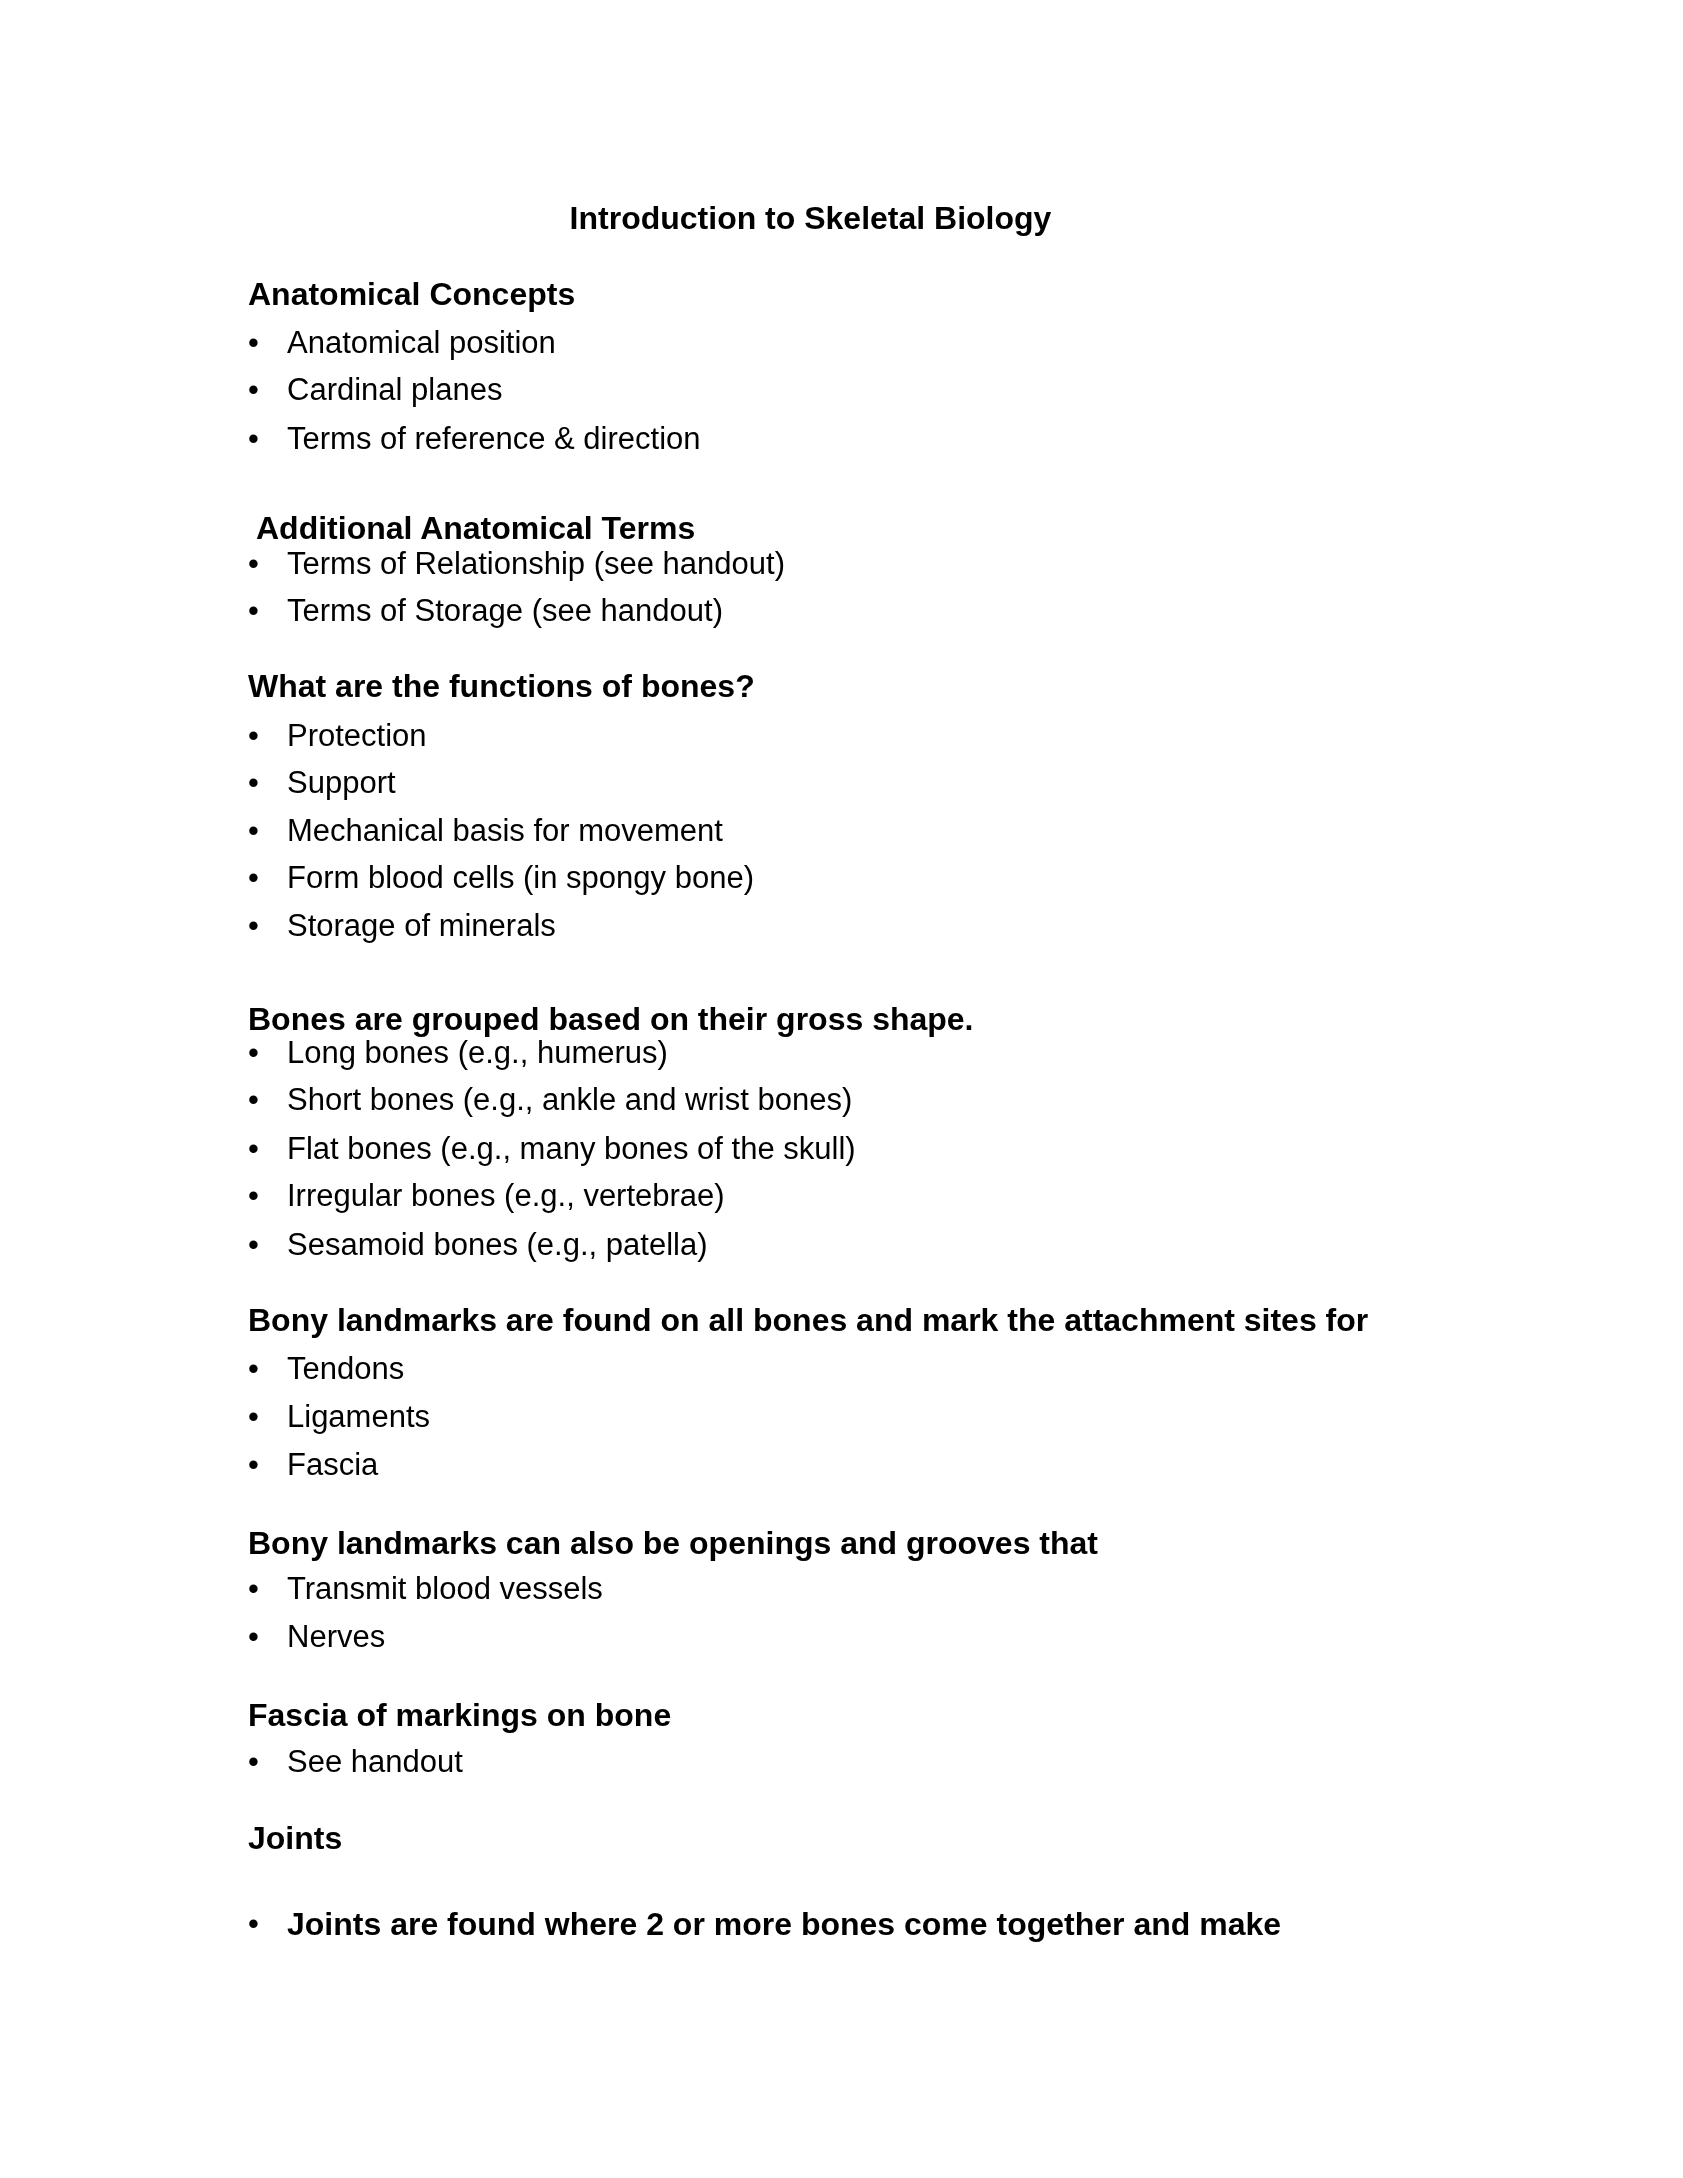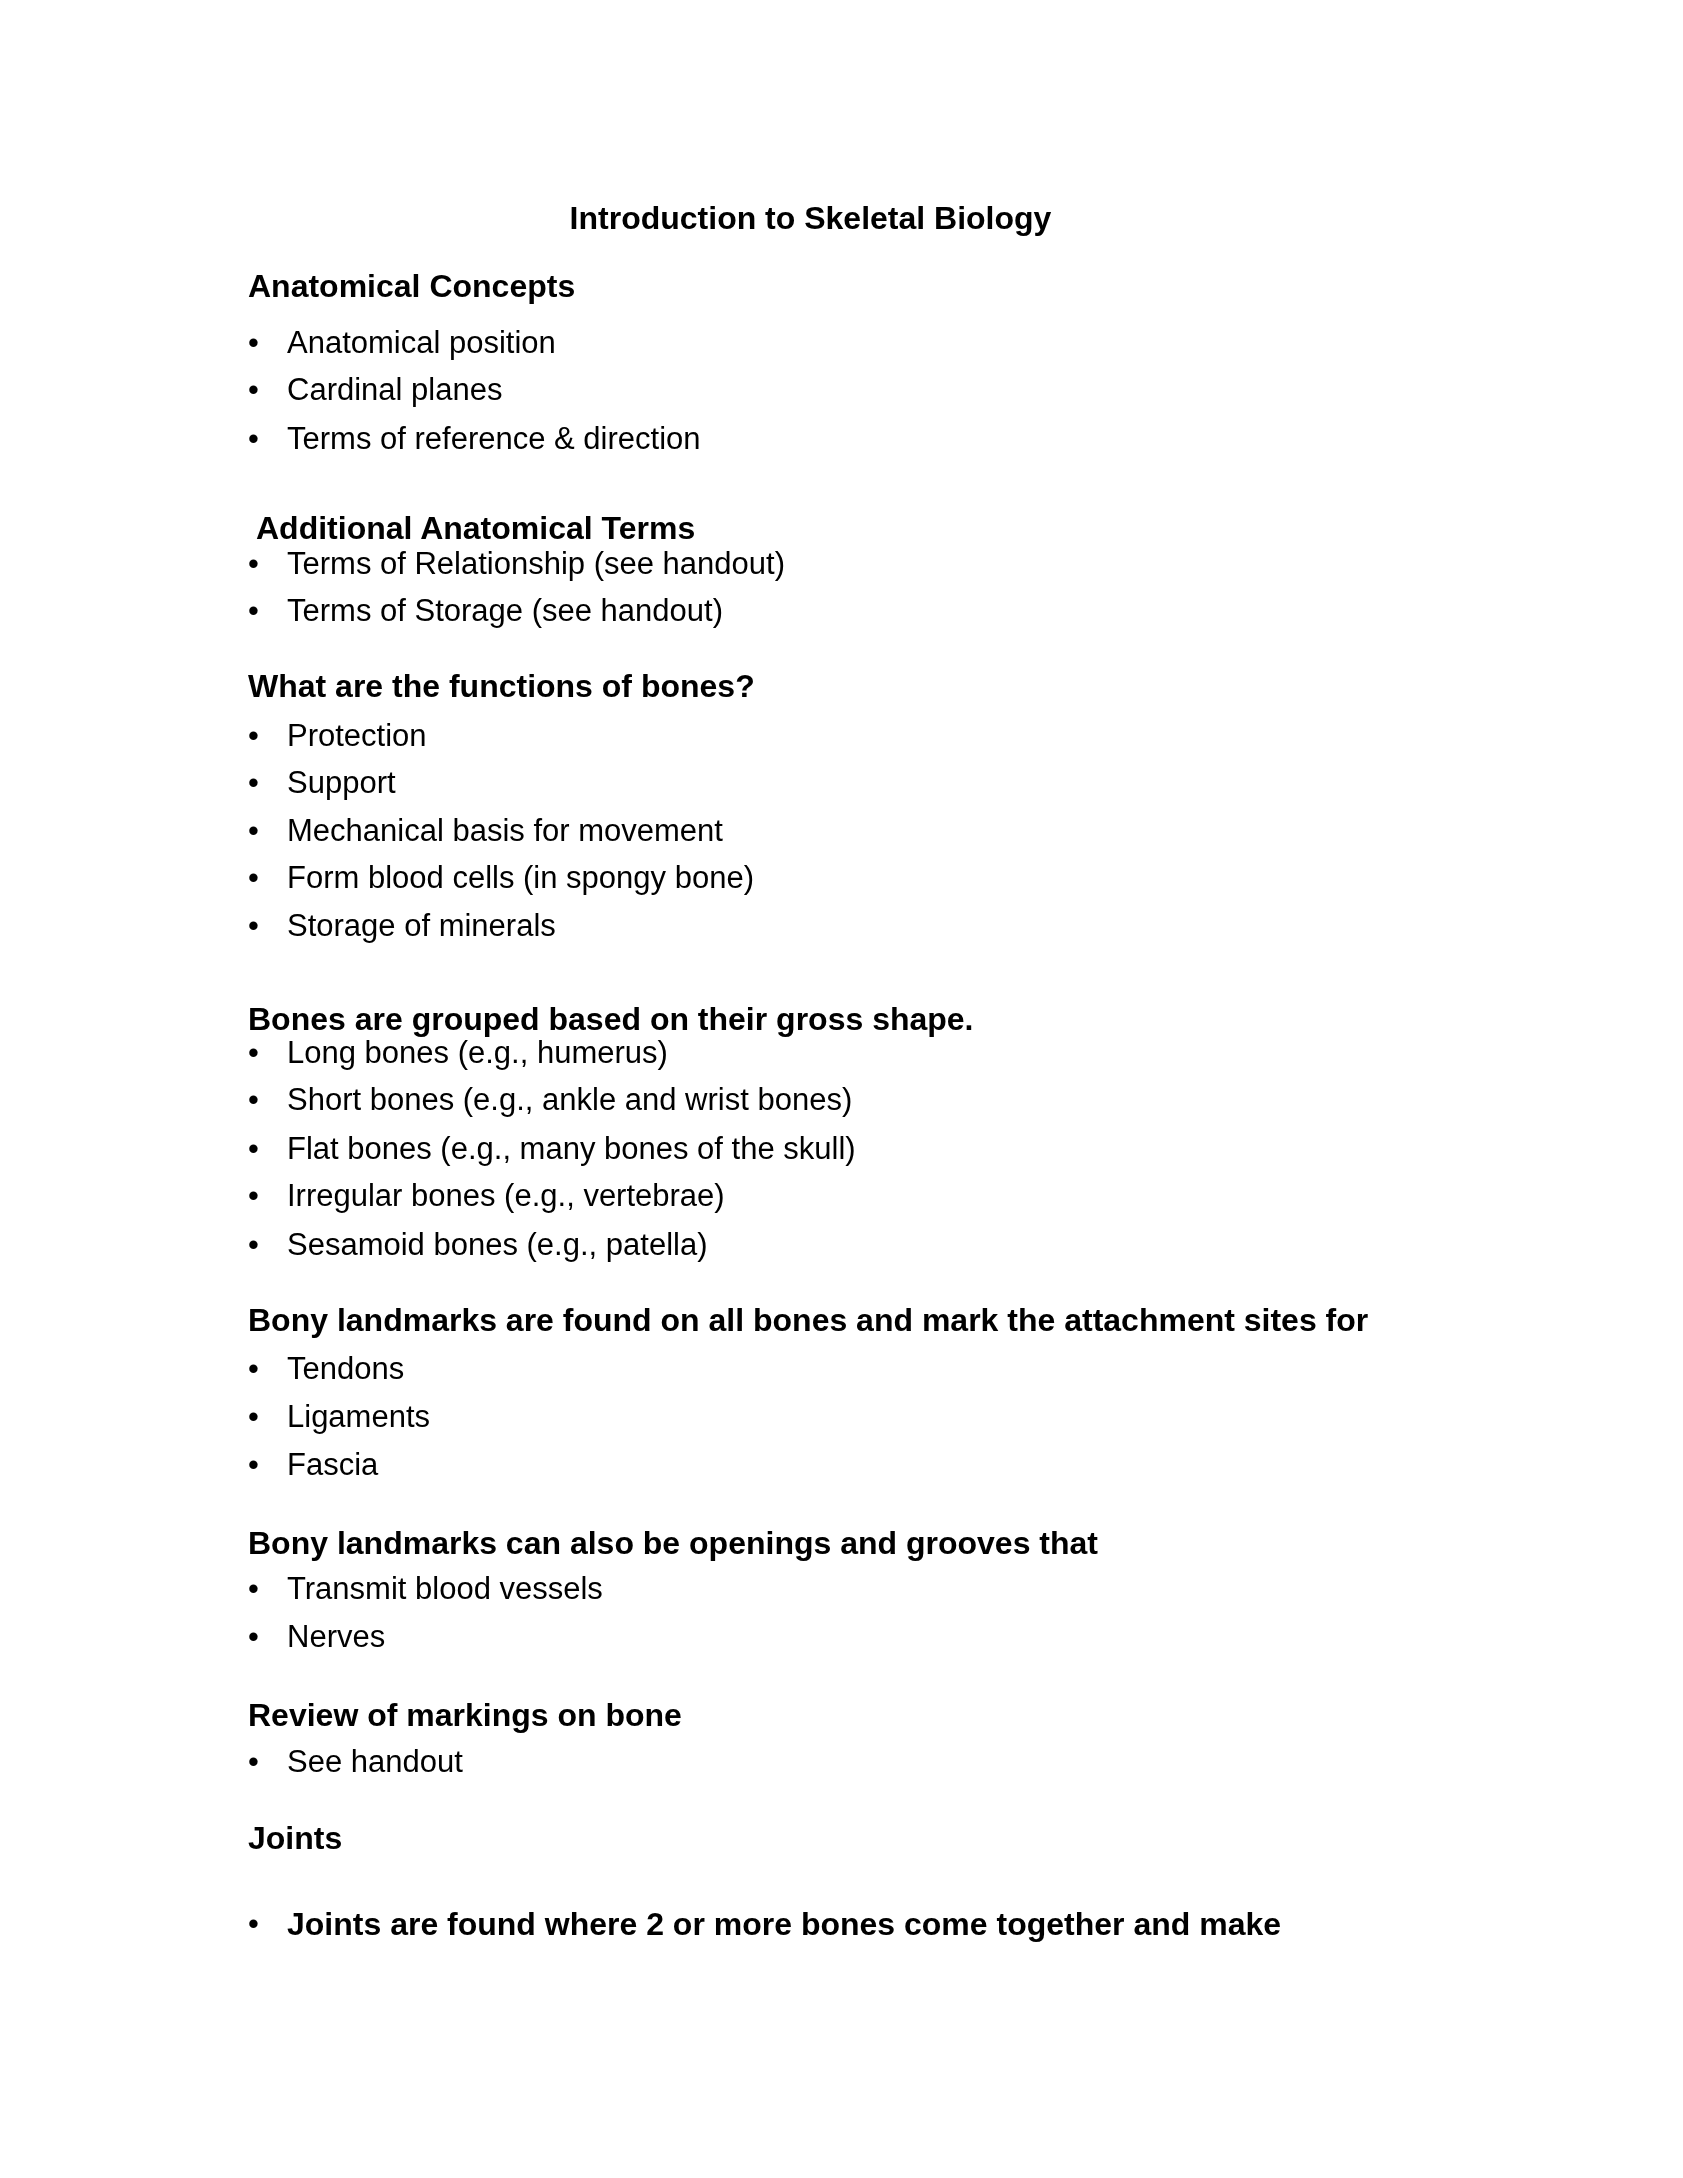--- a/index.html
+++ b/index.html
@@ -27,21 +27,21 @@
   .bold { font-weight: bold; font-size: 32px; }
 </style>
 </head>
 <body>
 
 <div>
   <div class="title" style="top:198px;">
     <span>Introduction to Skeletal Biology</span>
   </div>
 
-  <div class="line heading" style="top:266px;">Anatomical Concepts</div>
+  <div class="line heading" style="top:274px;">Anatomical Concepts</div>
   <div class="line bullet-item" style="top:323px;">
     <span class="dot">•</span>
     <span class="text">Anatomical position</span>
   </div>
   <div class="line bullet-item" style="top:370px;">
     <span class="dot">•</span>
     <span class="text">Cardinal planes</span>
   </div>
   <div class="line bullet-item" style="top:419px;">
     <span class="dot">•</span>
@@ -119,21 +119,21 @@
   <div class="line heading" style="top:1523px;">Bony landmarks can also be openings and grooves that</div>
   <div class="line bullet-item" style="top:1569px;">
     <span class="dot">•</span>
     <span class="text">Transmit blood vessels</span>
   </div>
   <div class="line bullet-item" style="top:1617px;">
     <span class="dot">•</span>
     <span class="text">Nerves</span>
   </div>
 
-  <div class="line heading" style="top:1695px;">Review of markings on bone</div>
+  <div class="line heading" style="top:1695px;">Fascia of markings on bone</div>
   <div class="line bullet-item" style="top:1742px;">
     <span class="dot">•</span>
     <span class="text">See handout</span>
   </div>
 
   <div class="line heading" style="top:1818px;">Joints</div>
   <div class="line bullet-item" style="top:1904px;">
     <span class="dot">•</span>
     <span class="text bold">Joints are found where 2 or more bones come together and make</span>
   </div>

